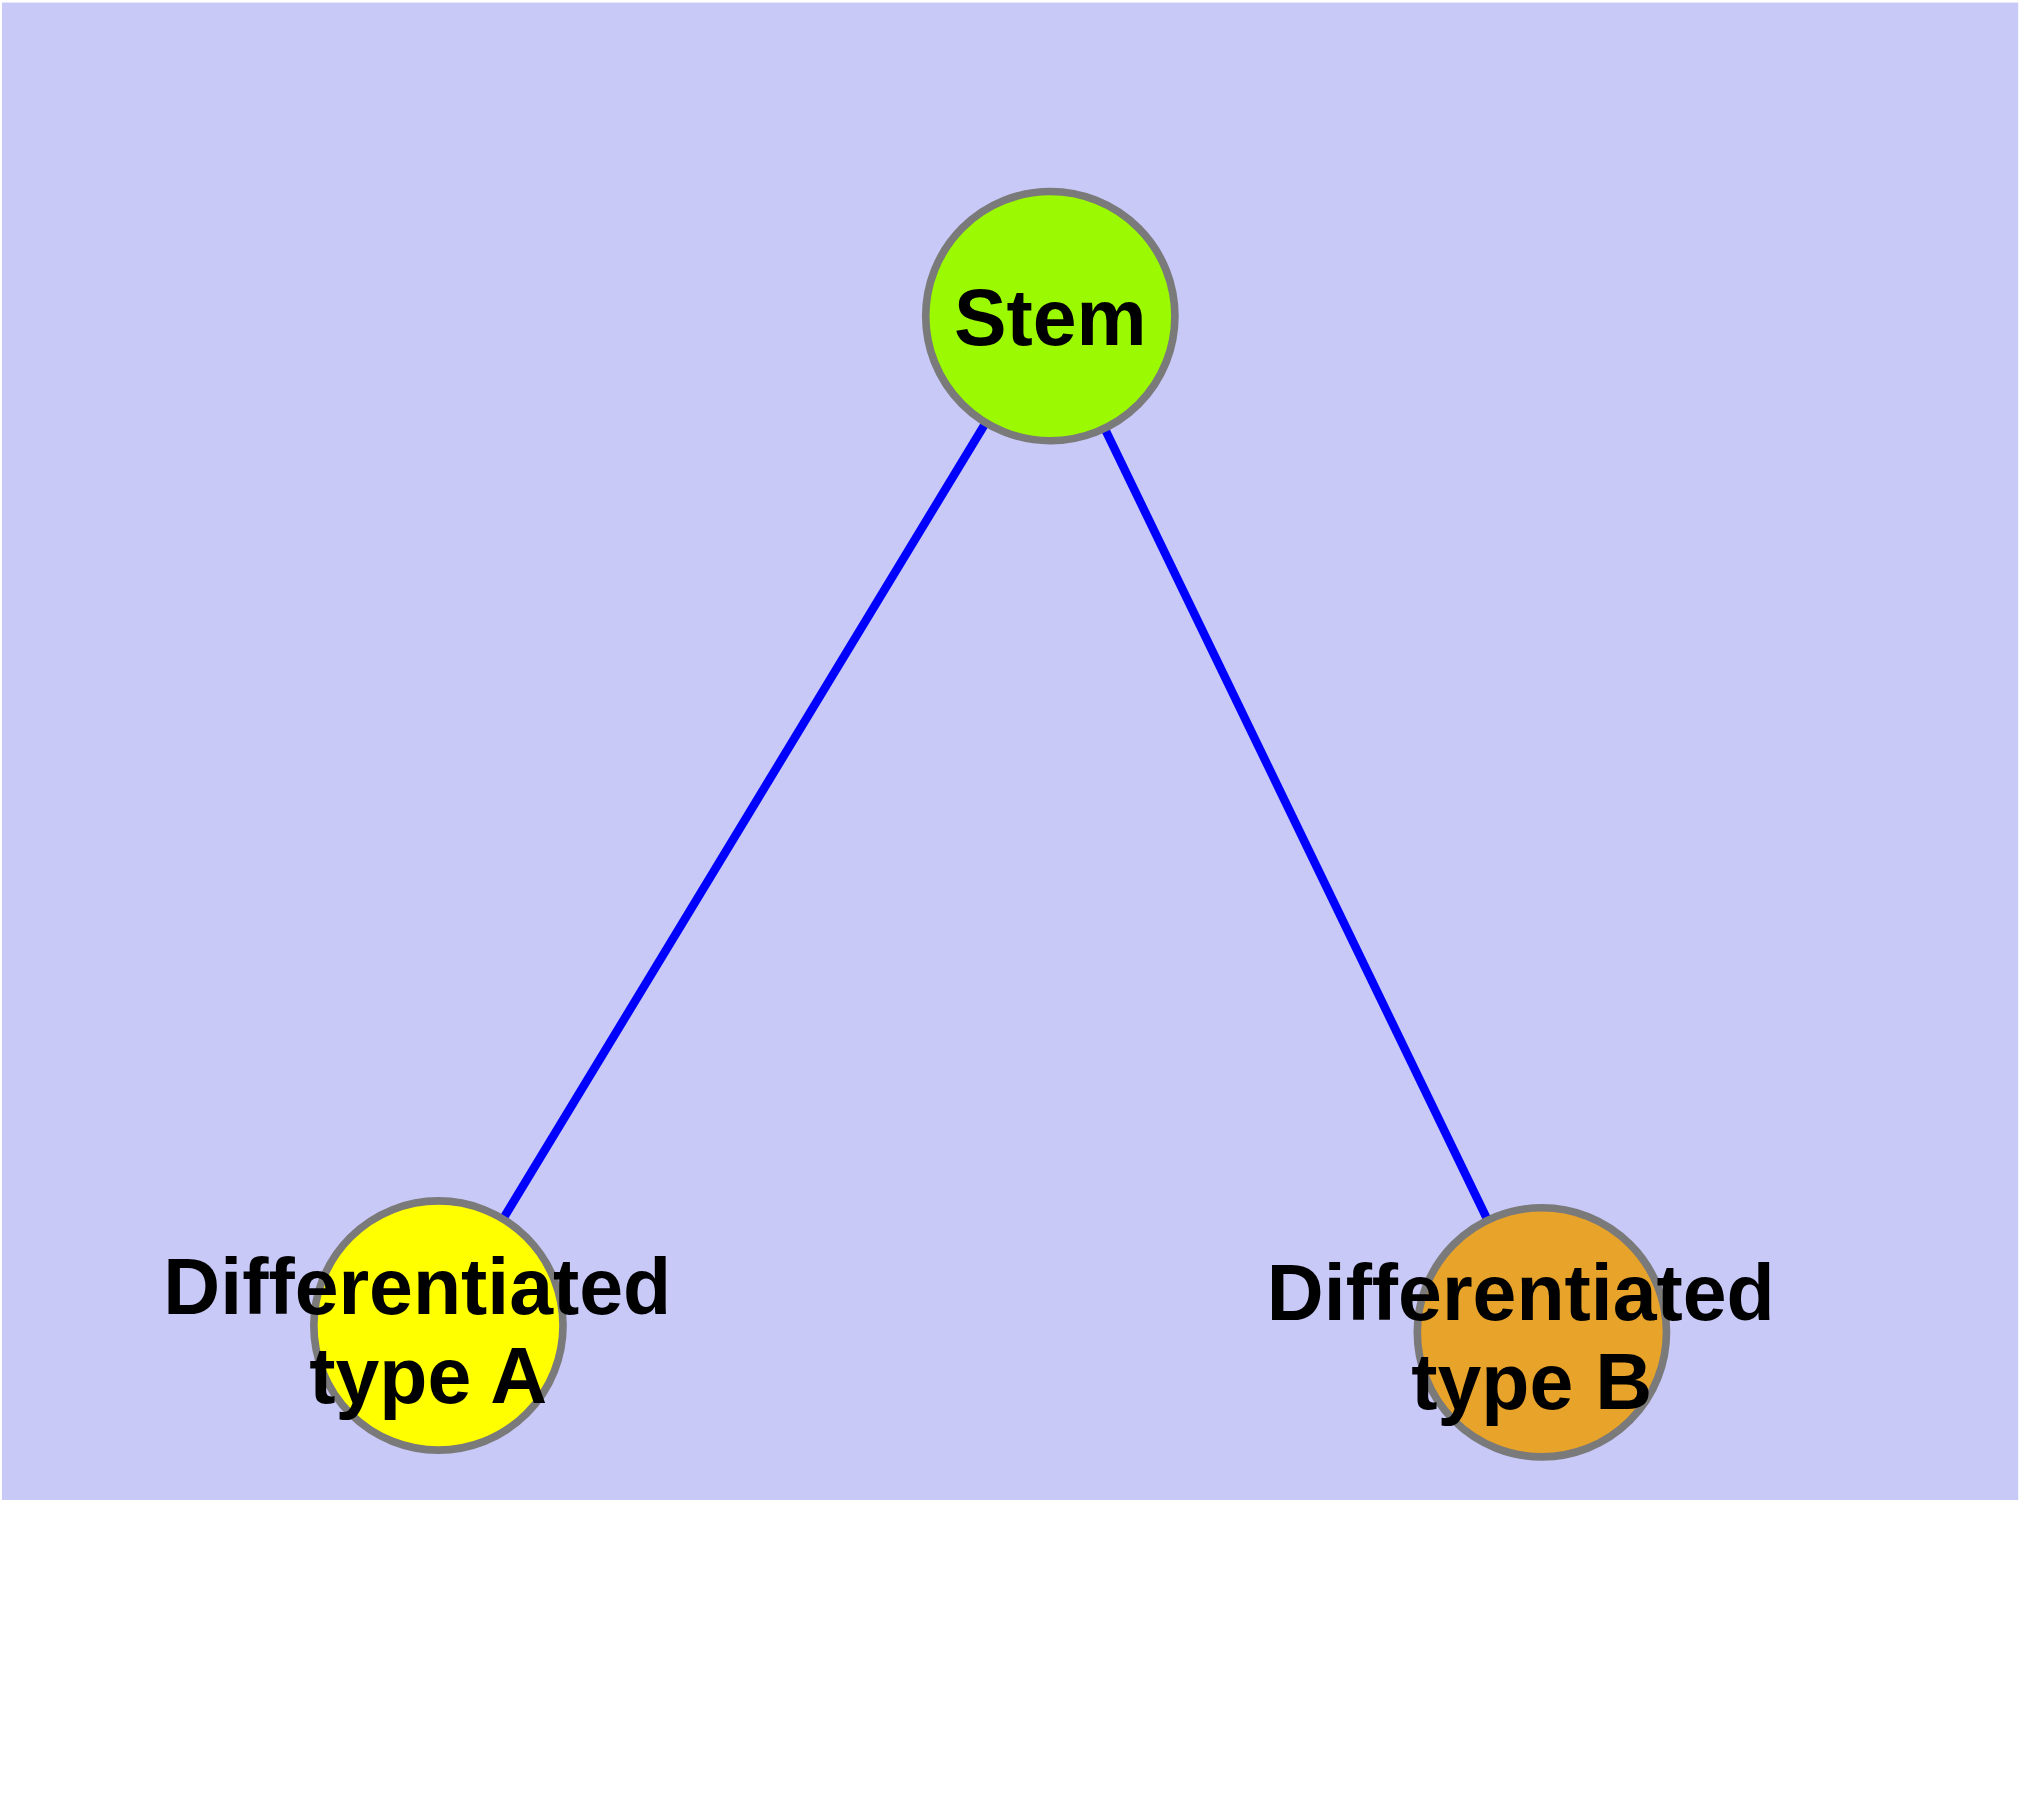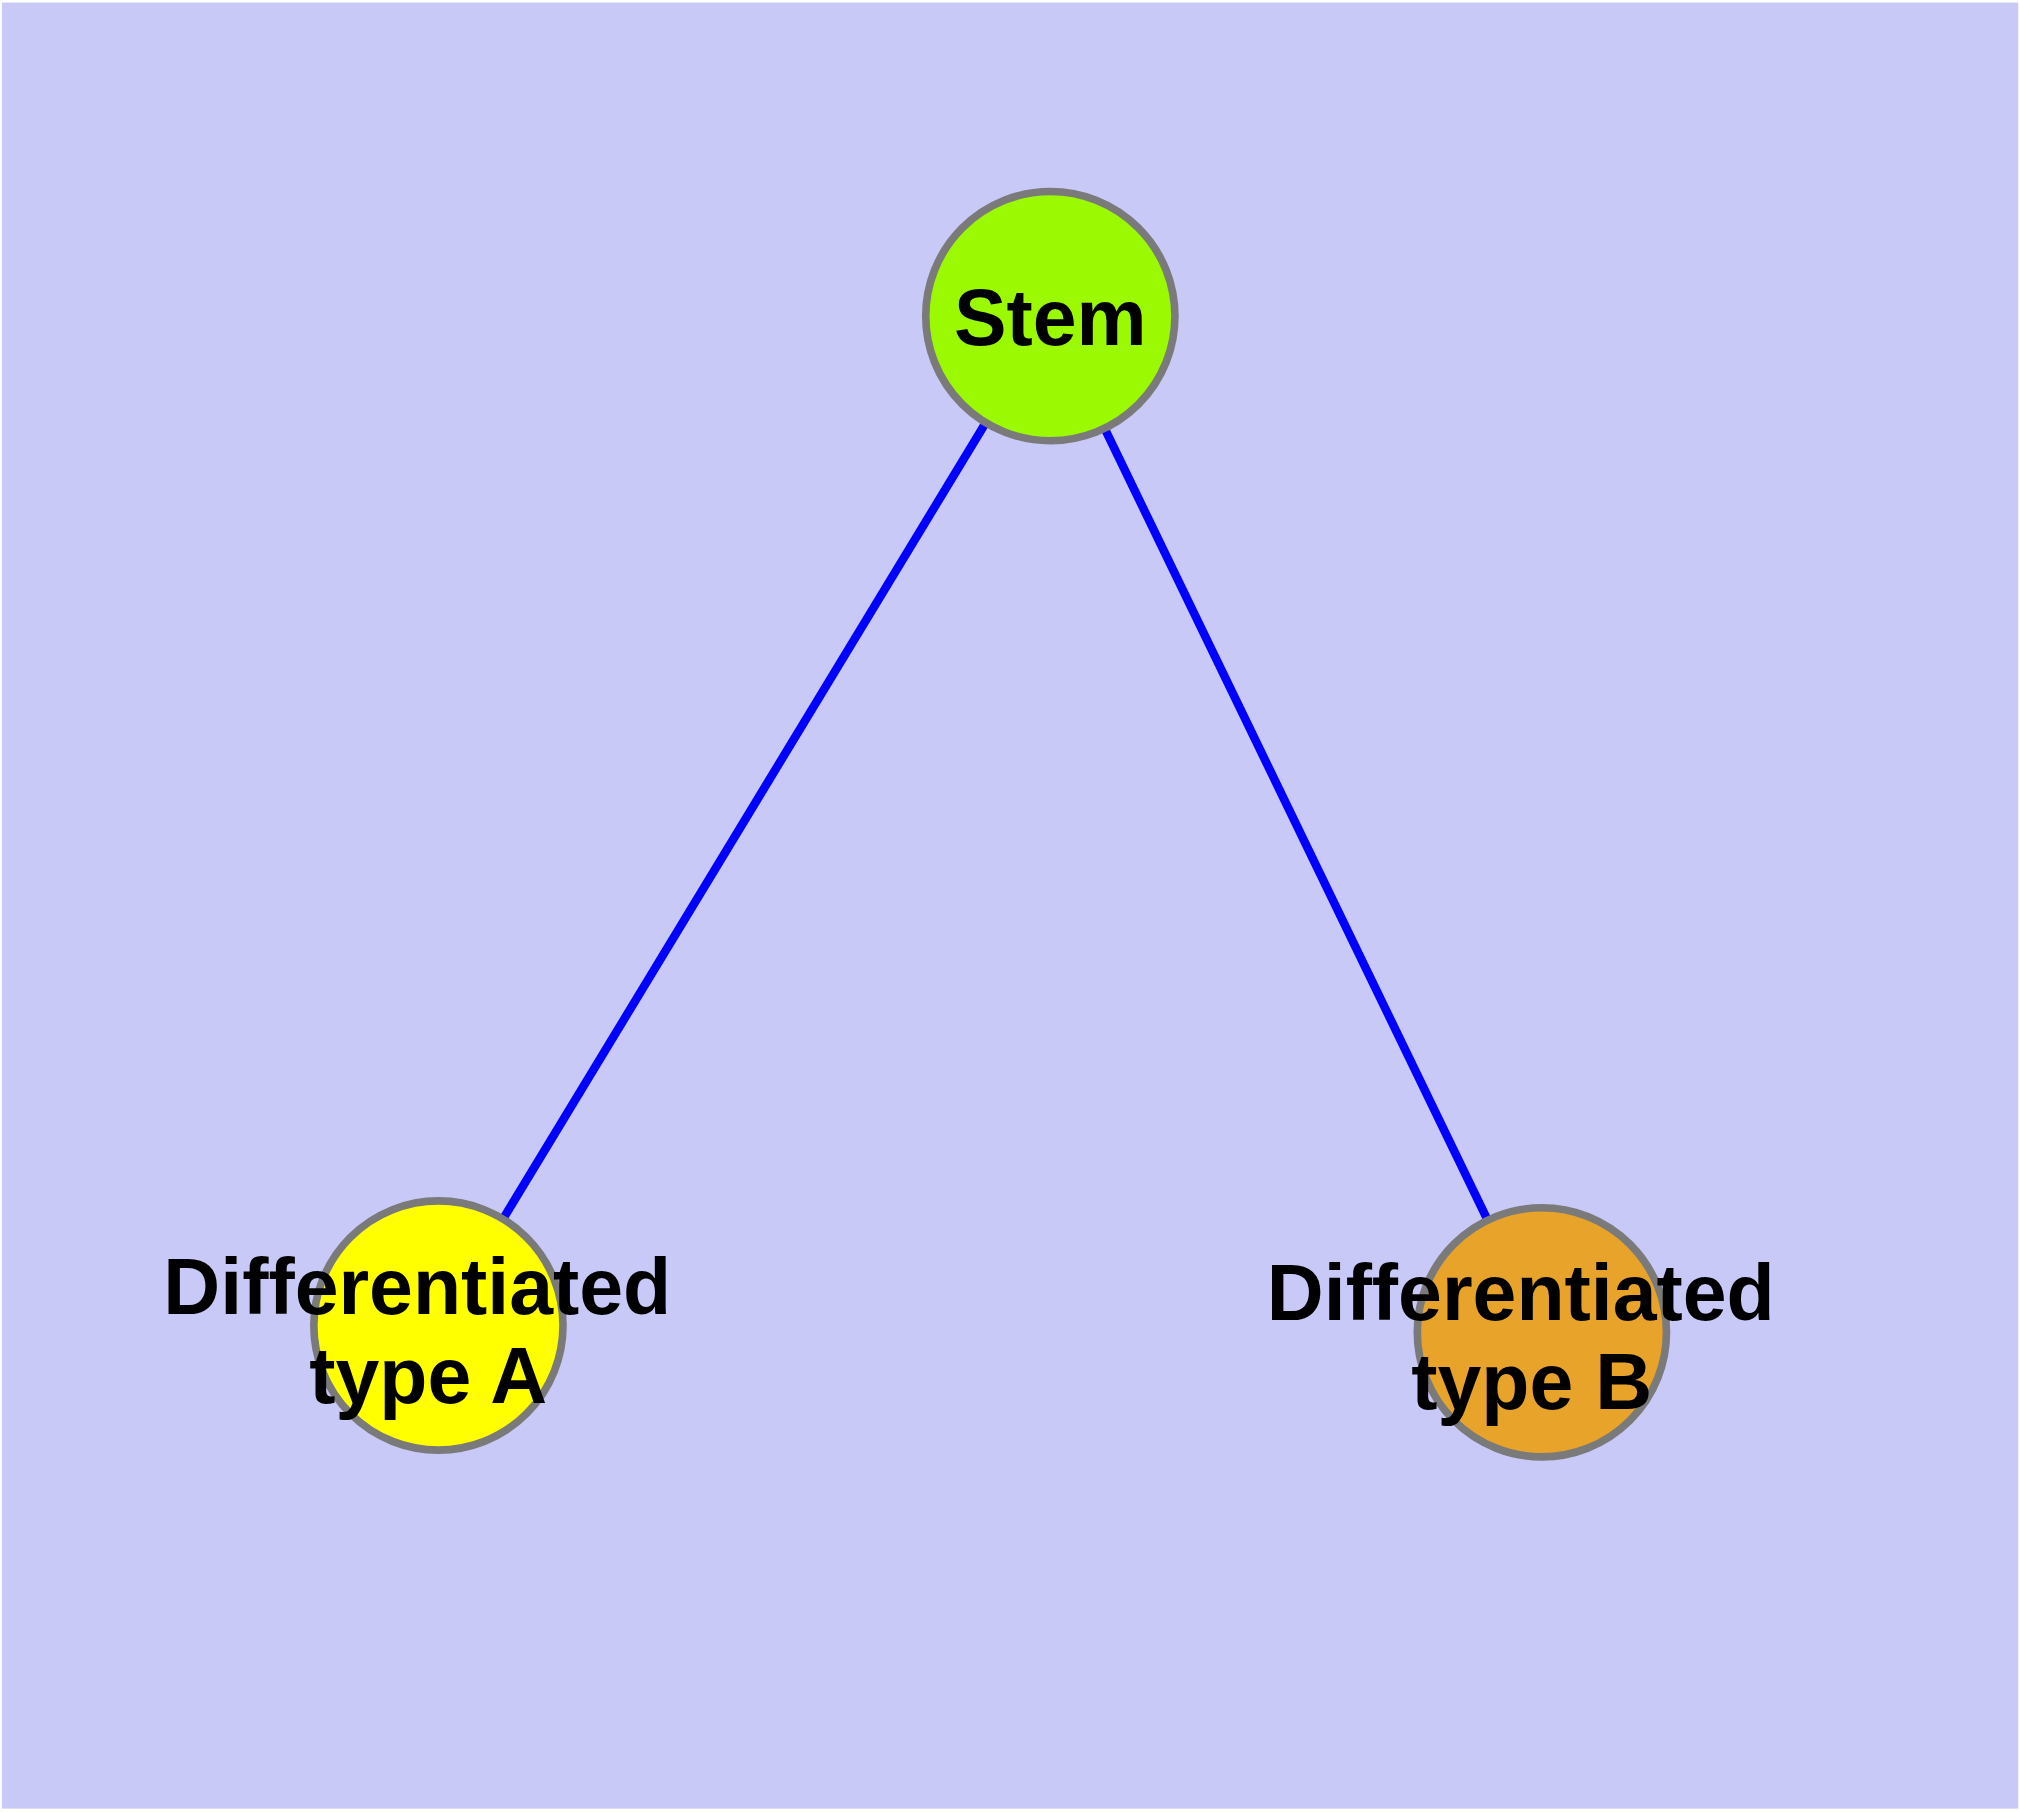--- a/index.html
+++ b/index.html
@@ -3,21 +3,21 @@
 <meta charset="utf-8">
 <style>
   html, body {
     margin: 0;
     padding: 0;
     background: #ffffff;
     font-family: "Liberation Sans", sans-serif;
   }
   .figure-wrap {
     width: 2021px;
-    height: 1812px;
+    height: 1500px;
     position: relative;
     background: #ffffff;
   }
   svg {
     display: block;
   }
   .node-label {
     font-family: "Liberation Sans", sans-serif;
     font-weight: bold;
     font-size: 93px;

